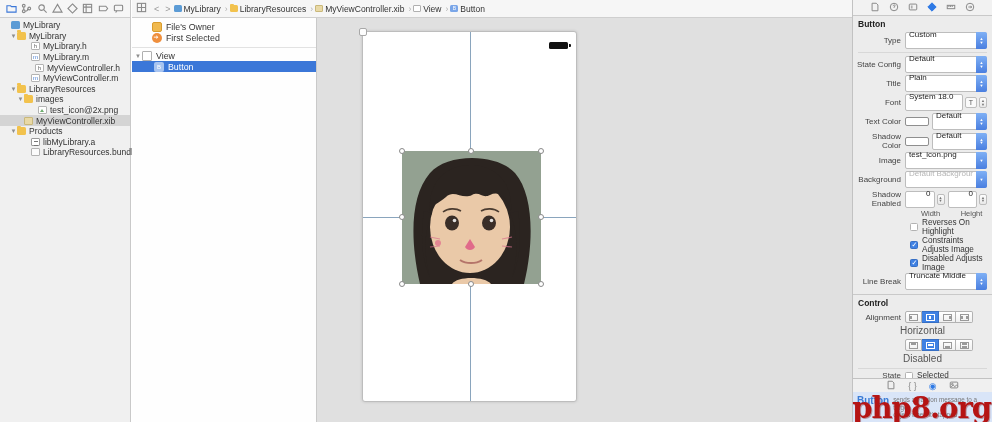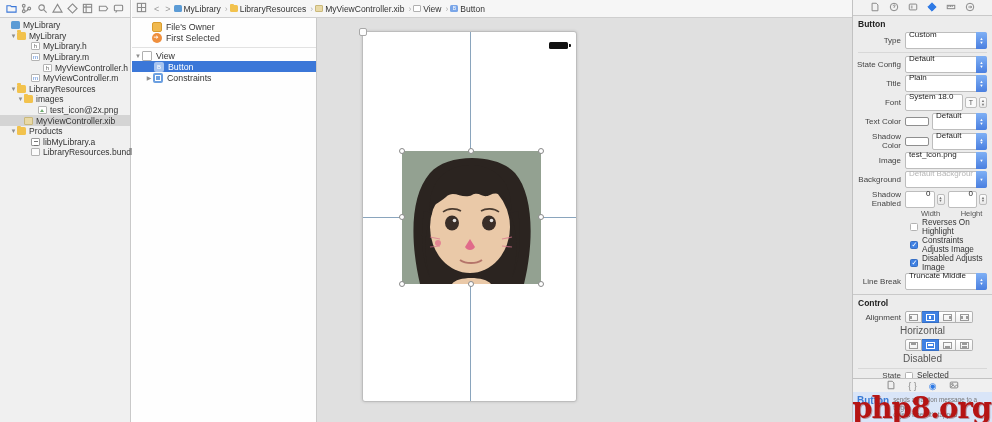--- a/index.html
+++ b/index.html
@@ -165,21 +165,21 @@
       <div class="trow" style="padding-left:24px">
           <span class="tri"> </span>
           <span class="ic doc">h</span>
           <span>MyLibrary.h</span>
         </div>
       <div class="trow" style="padding-left:24px">
           <span class="tri"> </span>
           <span class="ic doc m">m</span>
           <span>MyLibrary.m</span>
         </div>
-      <div class="trow" style="padding-left:36px">
+      <div class="trow" style="padding-left:28px">
           <span class="tri"> </span>
           <span class="ic doc">h</span>
           <span>MyViewController.h</span>
         </div>
       <div class="trow" style="padding-left:24px">
           <span class="tri"> </span>
           <span class="ic doc m">m</span>
           <span>MyViewController.m</span>
         </div>
       <div class="trow" style="padding-left:10px">
@@ -265,25 +265,20 @@
         </div>
       <div class="o-divider"></div>
       <div class="orow" style="padding-left:2px">
           <span class="tri">▼</span>
           <span class="oc view"></span>
           <span>View</span>
         </div>
       <div class="orow selected" style="padding-left:22px">
           <span class="oc button">B</span>
           <span>Button</span>
-        </div>
-      <div class="orow" style="padding-left:13px">
-          <span class="tri">▶</span>
-          <span class="oc constraints"></span>
-          <span>Constraints</span>
         </div>
     </div>
 
     <div class="canvas">
       <div class="device">
         <div class="vc-dot"></div>
         <div class="battery"></div>
         <div class="guide-v"></div>
         <div class="guide-h"></div>
 

